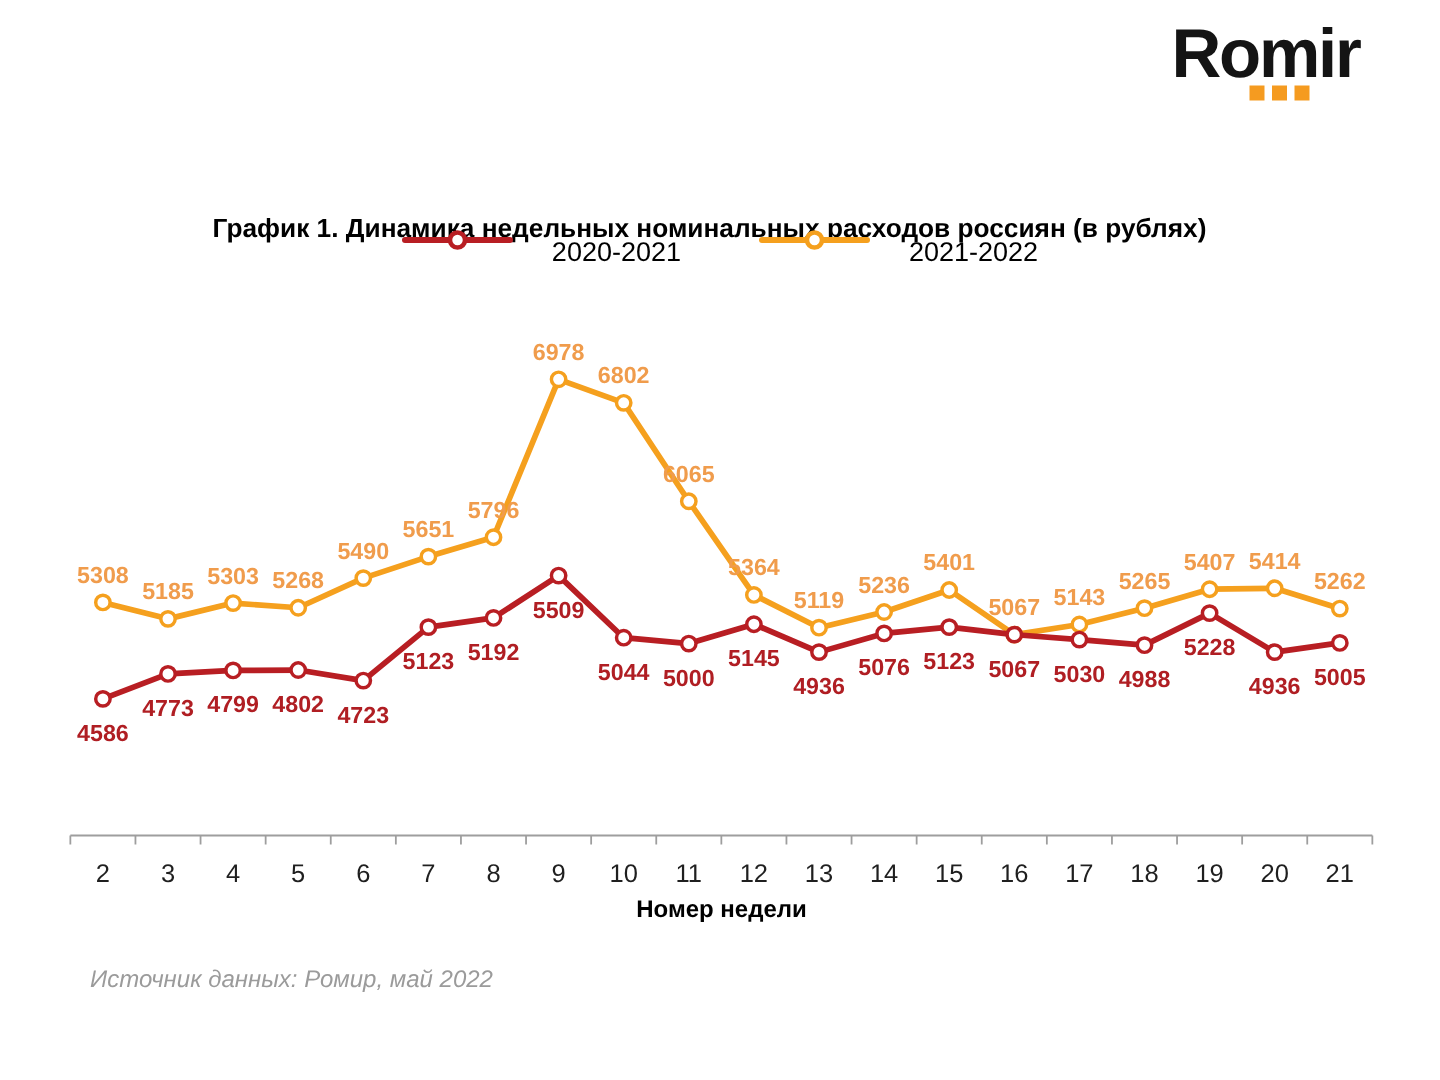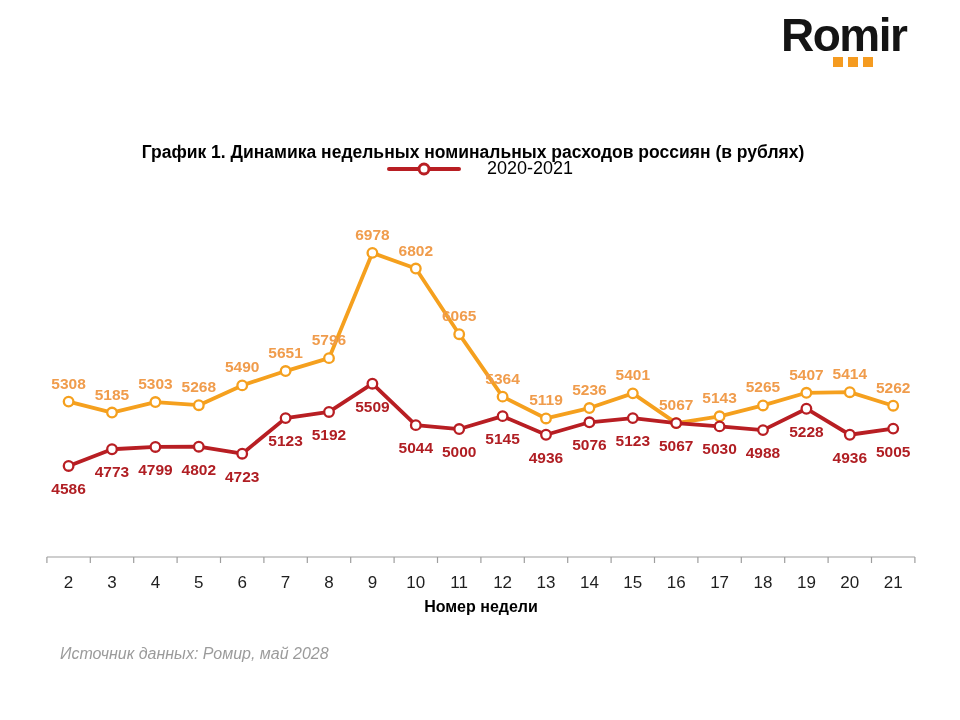--- a/index.html
+++ b/index.html
@@ -9,21 +9,21 @@
   .logo{position:absolute;top:12px;left:781px;width:130px;}
   .logo-text{font-size:46px;font-weight:bold;color:#141414;letter-spacing:-1.5px;line-height:1;}
   .logo-dots{position:absolute;left:52px;top:45px;display:flex;gap:5px;}
   .logo-dot{width:10px;height:10px;display:inline-block;}
 
   .title{position:absolute;top:110px;left:0;width:946px;text-align:center;
          font-size:17.5px;font-weight:bold;color:#000;margin-top:32px;}
 
   .legend{position:absolute;top:158px;left:0;width:960px;display:flex;
           justify-content:center;align-items:center;gap:52px;}
-  .legend-item{display:flex;align-items:center;gap:26px;}
+  .legend-item{display:flex;align-items:flex-start;gap:26px;}
   .legend-line{position:relative;width:74px;height:4px;border-radius:2px;display:inline-block;}
   .legend-ring{position:absolute;left:50%;top:50%;transform:translate(-50%,-50%);
                width:7px;height:7px;border-radius:50%;background:#fff;border:3px solid #000;}
   .legend-label{font-size:18px;color:#000;}
 
   #chart-svg{position:absolute;top:0;left:0;}
   #chart-svg text.dl{font:bold 15.5px "Liberation Sans",sans-serif;text-anchor:middle;}
   #chart-svg text.tick{font:17px "Liberation Sans",sans-serif;text-anchor:middle;fill:#1f1f1f;}
 
   .xaxis-title{position:absolute;top:598px;left:0;width:962px;text-align:center;
@@ -44,20 +44,26 @@
 </div>
 
 <div class="title">График 1. Динамика недельных номинальных расходов россиян (в рублях)</div>
 
 <div class="legend">
   <div class="legend-item">
     <span class="legend-line" style="background: rgb(184, 30, 35);">
       <span class="legend-ring" style="border-color: rgb(184, 30, 35);"></span>
     </span>
     <span class="legend-label">2020-2021</span>
+  </div>
+  <div class="legend-item">
+    <span class="legend-line" style="background: rgb(245, 160, 30);">
+      <span class="legend-ring" style="border-color: rgb(245, 160, 30);"></span>
+    </span>
+    <span class="legend-label">2021-2022</span>
   </div>
 </div>
 
 <svg id="chart-svg" width="960" height="720" viewBox="0 0 960 720">
     <line x1="46.9" y1="557" x2="914.9" y2="557" stroke="#9E9E9E" stroke-width="1.2"></line>
     <line x1="46.9" y1="557" x2="46.9" y2="563" stroke="#9E9E9E" stroke-width="1.2"></line>
     <line x1="90.3" y1="557" x2="90.3" y2="563" stroke="#9E9E9E" stroke-width="1.2"></line>
     <line x1="133.7" y1="557" x2="133.7" y2="563" stroke="#9E9E9E" stroke-width="1.2"></line>
     <line x1="177.1" y1="557" x2="177.1" y2="563" stroke="#9E9E9E" stroke-width="1.2"></line>
     <line x1="220.5" y1="557" x2="220.5" y2="563" stroke="#9E9E9E" stroke-width="1.2"></line>
@@ -176,13 +182,13 @@
     <text x="676.2" y="451.08410344827587" fill="#B01E23" class="dl">5067</text>
     <text x="719.6" y="454.3796551724138" fill="#B01E23" class="dl">5030</text>
     <text x="763" y="458.1205517241379" fill="#B01E23" class="dl">4988</text>
     <text x="806.4" y="436.74399999999997" fill="#B01E23" class="dl">5228</text>
     <text x="849.8" y="462.7521379310345" fill="#B01E23" class="dl">4936</text>
     <text x="893.2" y="456.60637931034483" fill="#B01E23" class="dl">5005</text>
   </svg>
 
 <div class="xaxis-title">Номер недели</div>
 
-<div class="footer">Источник данных: Ромир, май 2028</div>
+<div class="footer">Источник данных: Ромир, май 2022</div>
 
 </body></html>

